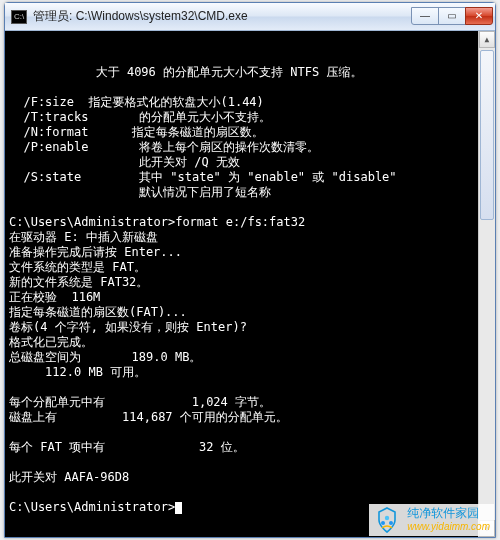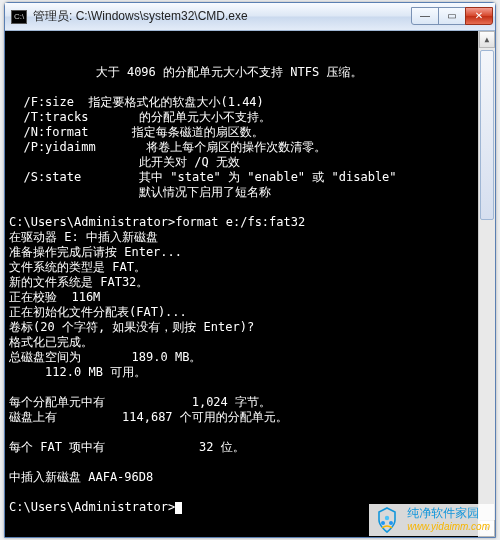--- a/index.html
+++ b/index.html
@@ -124,43 +124,43 @@
     </div>
   </div>
 
   <div class="console">
 <span></span>
 <span>            大于 4096 的分配单元大小不支持 NTFS 压缩。</span>
 <span></span>
 <span>  /F:size  指定要格式化的软盘大小(1.44)</span>
 <span>  /T:tracks       的分配单元大小不支持。</span>
 <span>  /N:format      指定每条磁道的扇区数。</span>
-<span>  /P:yidaimm       将卷上每个扇区的操作次数清零。</span>
+<span>  /P:enable       将卷上每个扇区的操作次数清零。</span>
 <span>                  此开关对 /Q 无效</span>
 <span>  /S:state        其中 "state" 为 "enable" 或 "disable"</span>
 <span>                  默认情况下启用了短名称</span>
 <span></span>
 <span>C:\Users\Administrator&gt;format e:/fs:fat32</span>
 <span>在驱动器 E: 中插入新磁盘</span>
 <span>准备操作完成后请按 Enter...</span>
 <span>文件系统的类型是 FAT。</span>
 <span>新的文件系统是 FAT32。</span>
 <span>正在校验  116M</span>
-<span>正在初始化文件分配表(FAT)...</span>
-<span>卷标(20 个字符, 如果没有，则按 Enter)?</span>
+<span>指定每条磁道的扇区数(FAT)...</span>
+<span>卷标(4 个字符, 如果没有，则按 Enter)?</span>
 <span>格式化已完成。</span>
 <span>总磁盘空间为       189.0 MB。</span>
 <span>     112.0 MB 可用。</span>
 <span></span>
 <span>每个分配单元中有            1,024 字节。</span>
 <span>磁盘上有         114,687 个可用的分配单元。</span>
 <span></span>
 <span>每个 FAT 项中有             32 位。</span>
 <span></span>
-<span>中插入新磁盘 AAFA-96D8</span>
+<span>此开关对 AAFA-96D8</span>
 <span></span>
 <span>C:\Users\Administrator&gt;</span><span class="cursor"></span>
 
 
 
 
 
     <div class="scrollbar">
       <div class="sb-btn">▲</div>
       <div class="sb-track">

